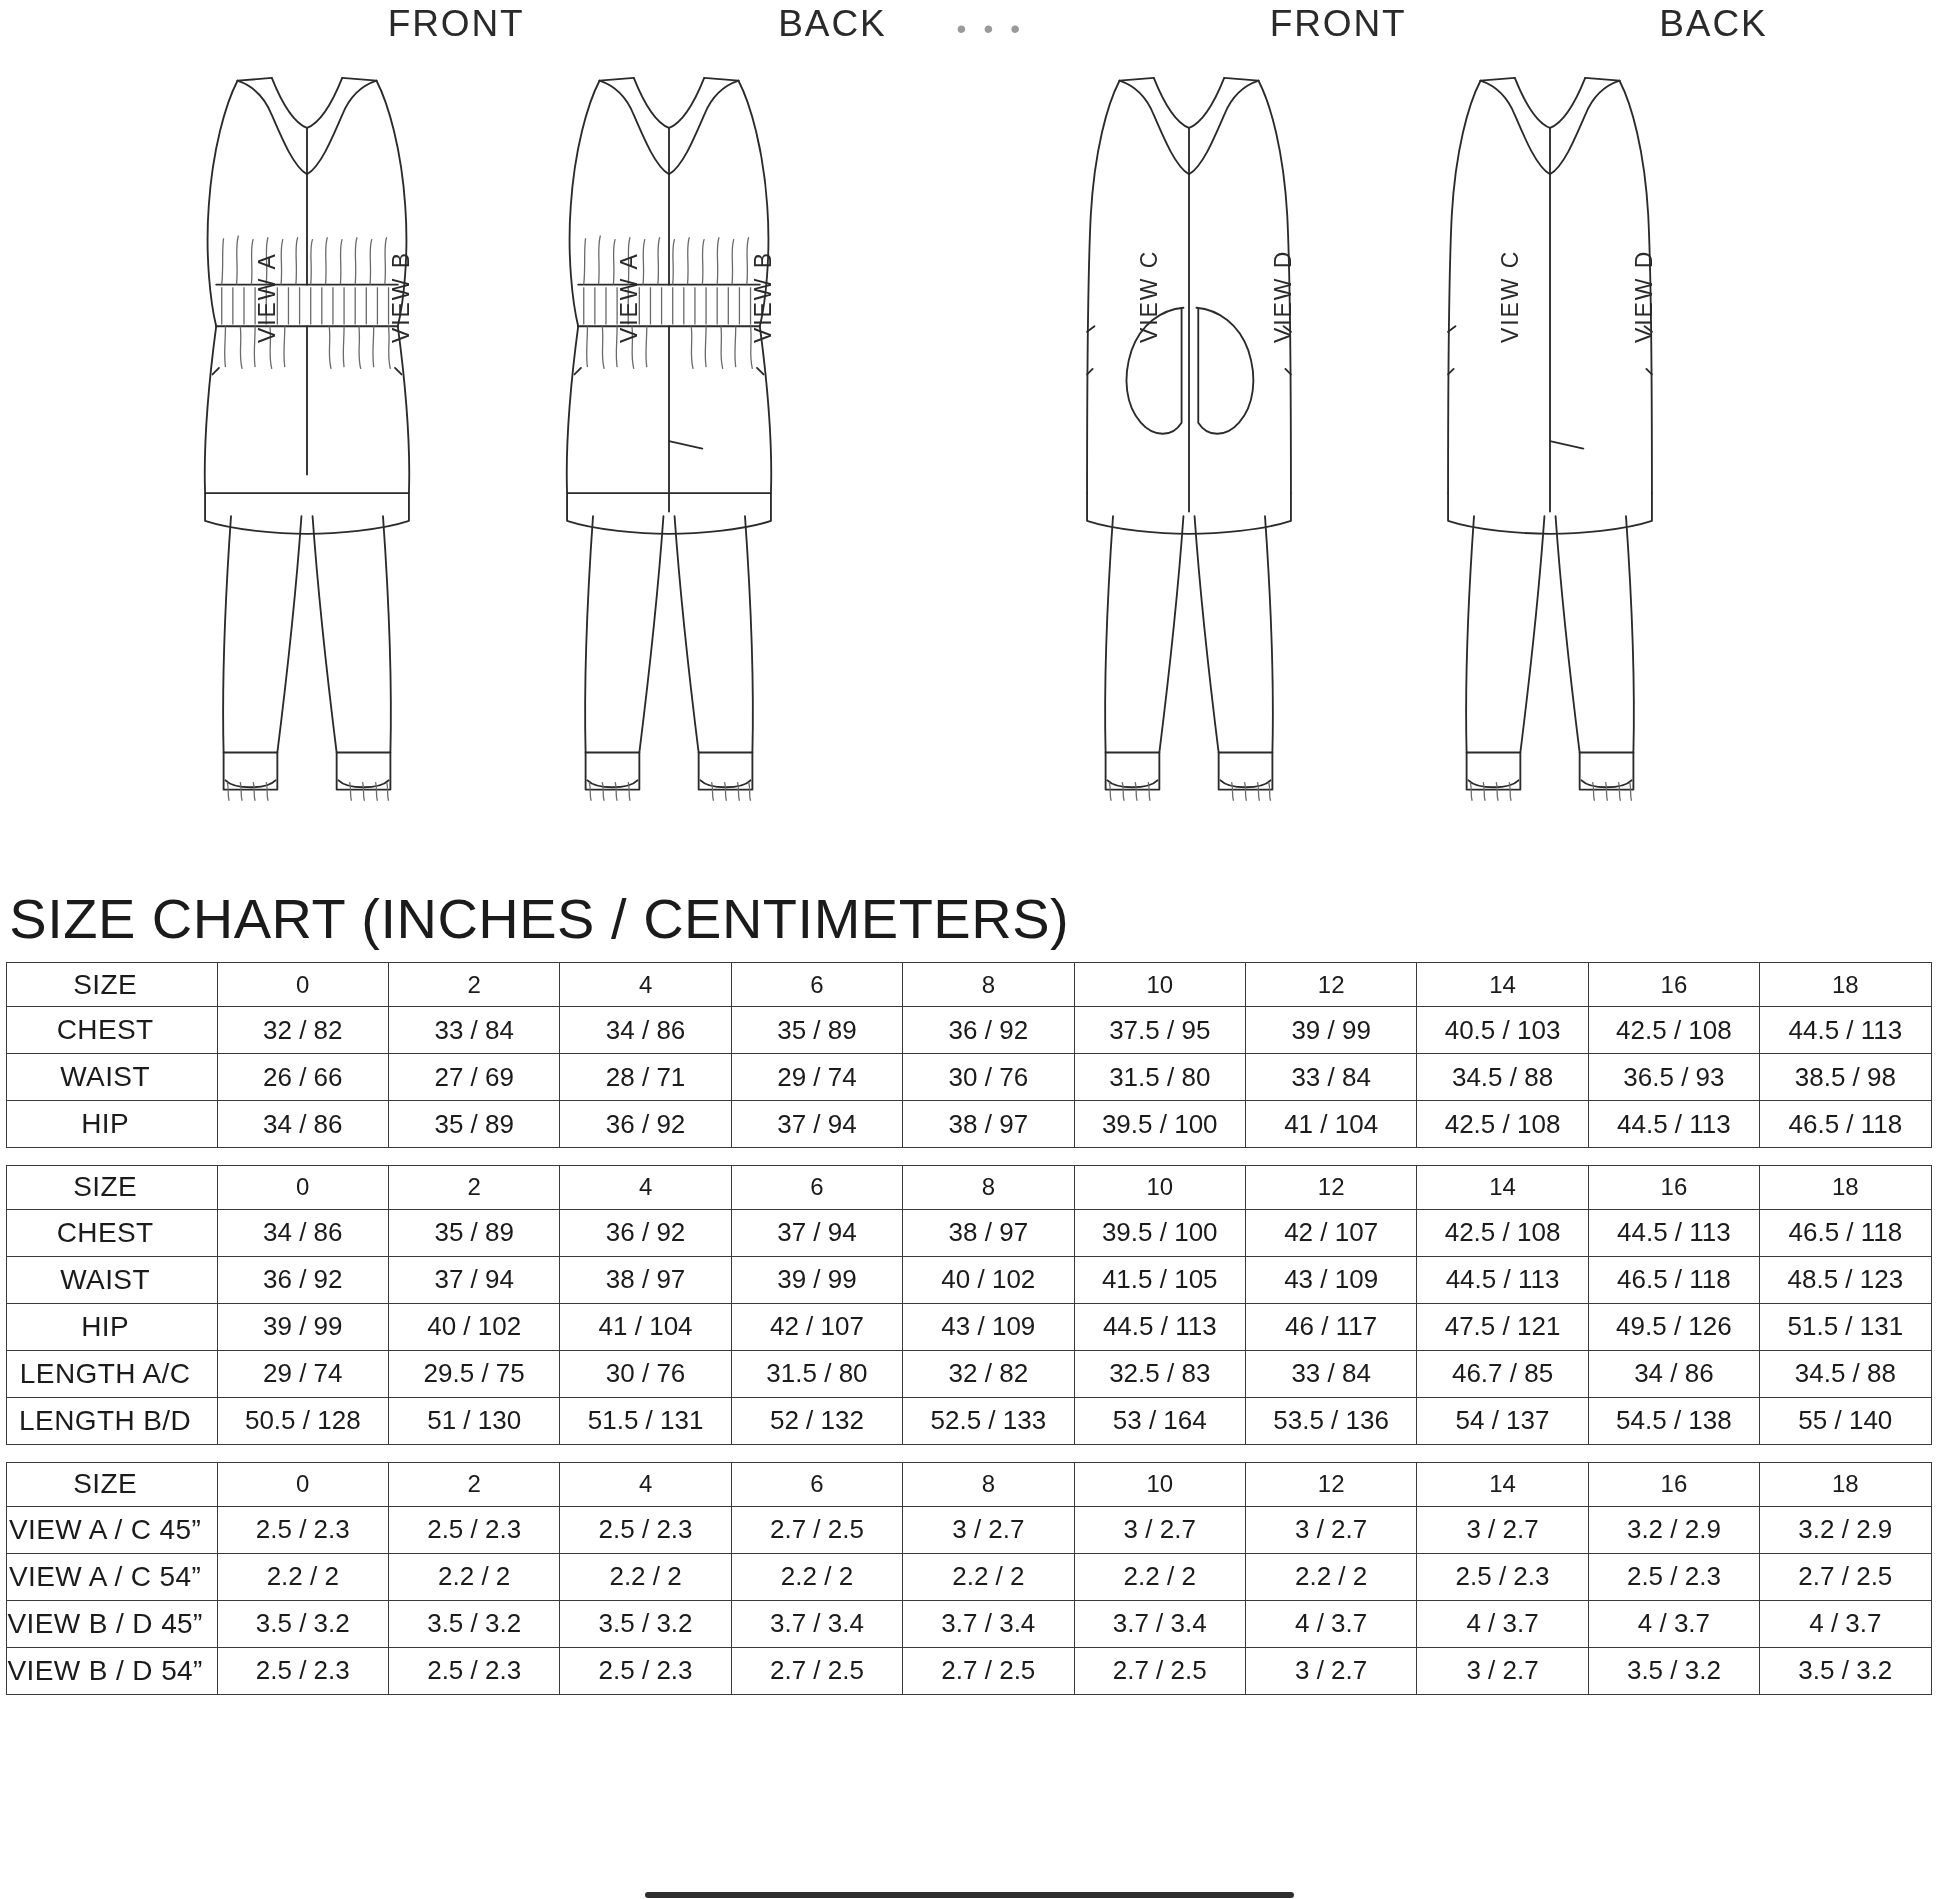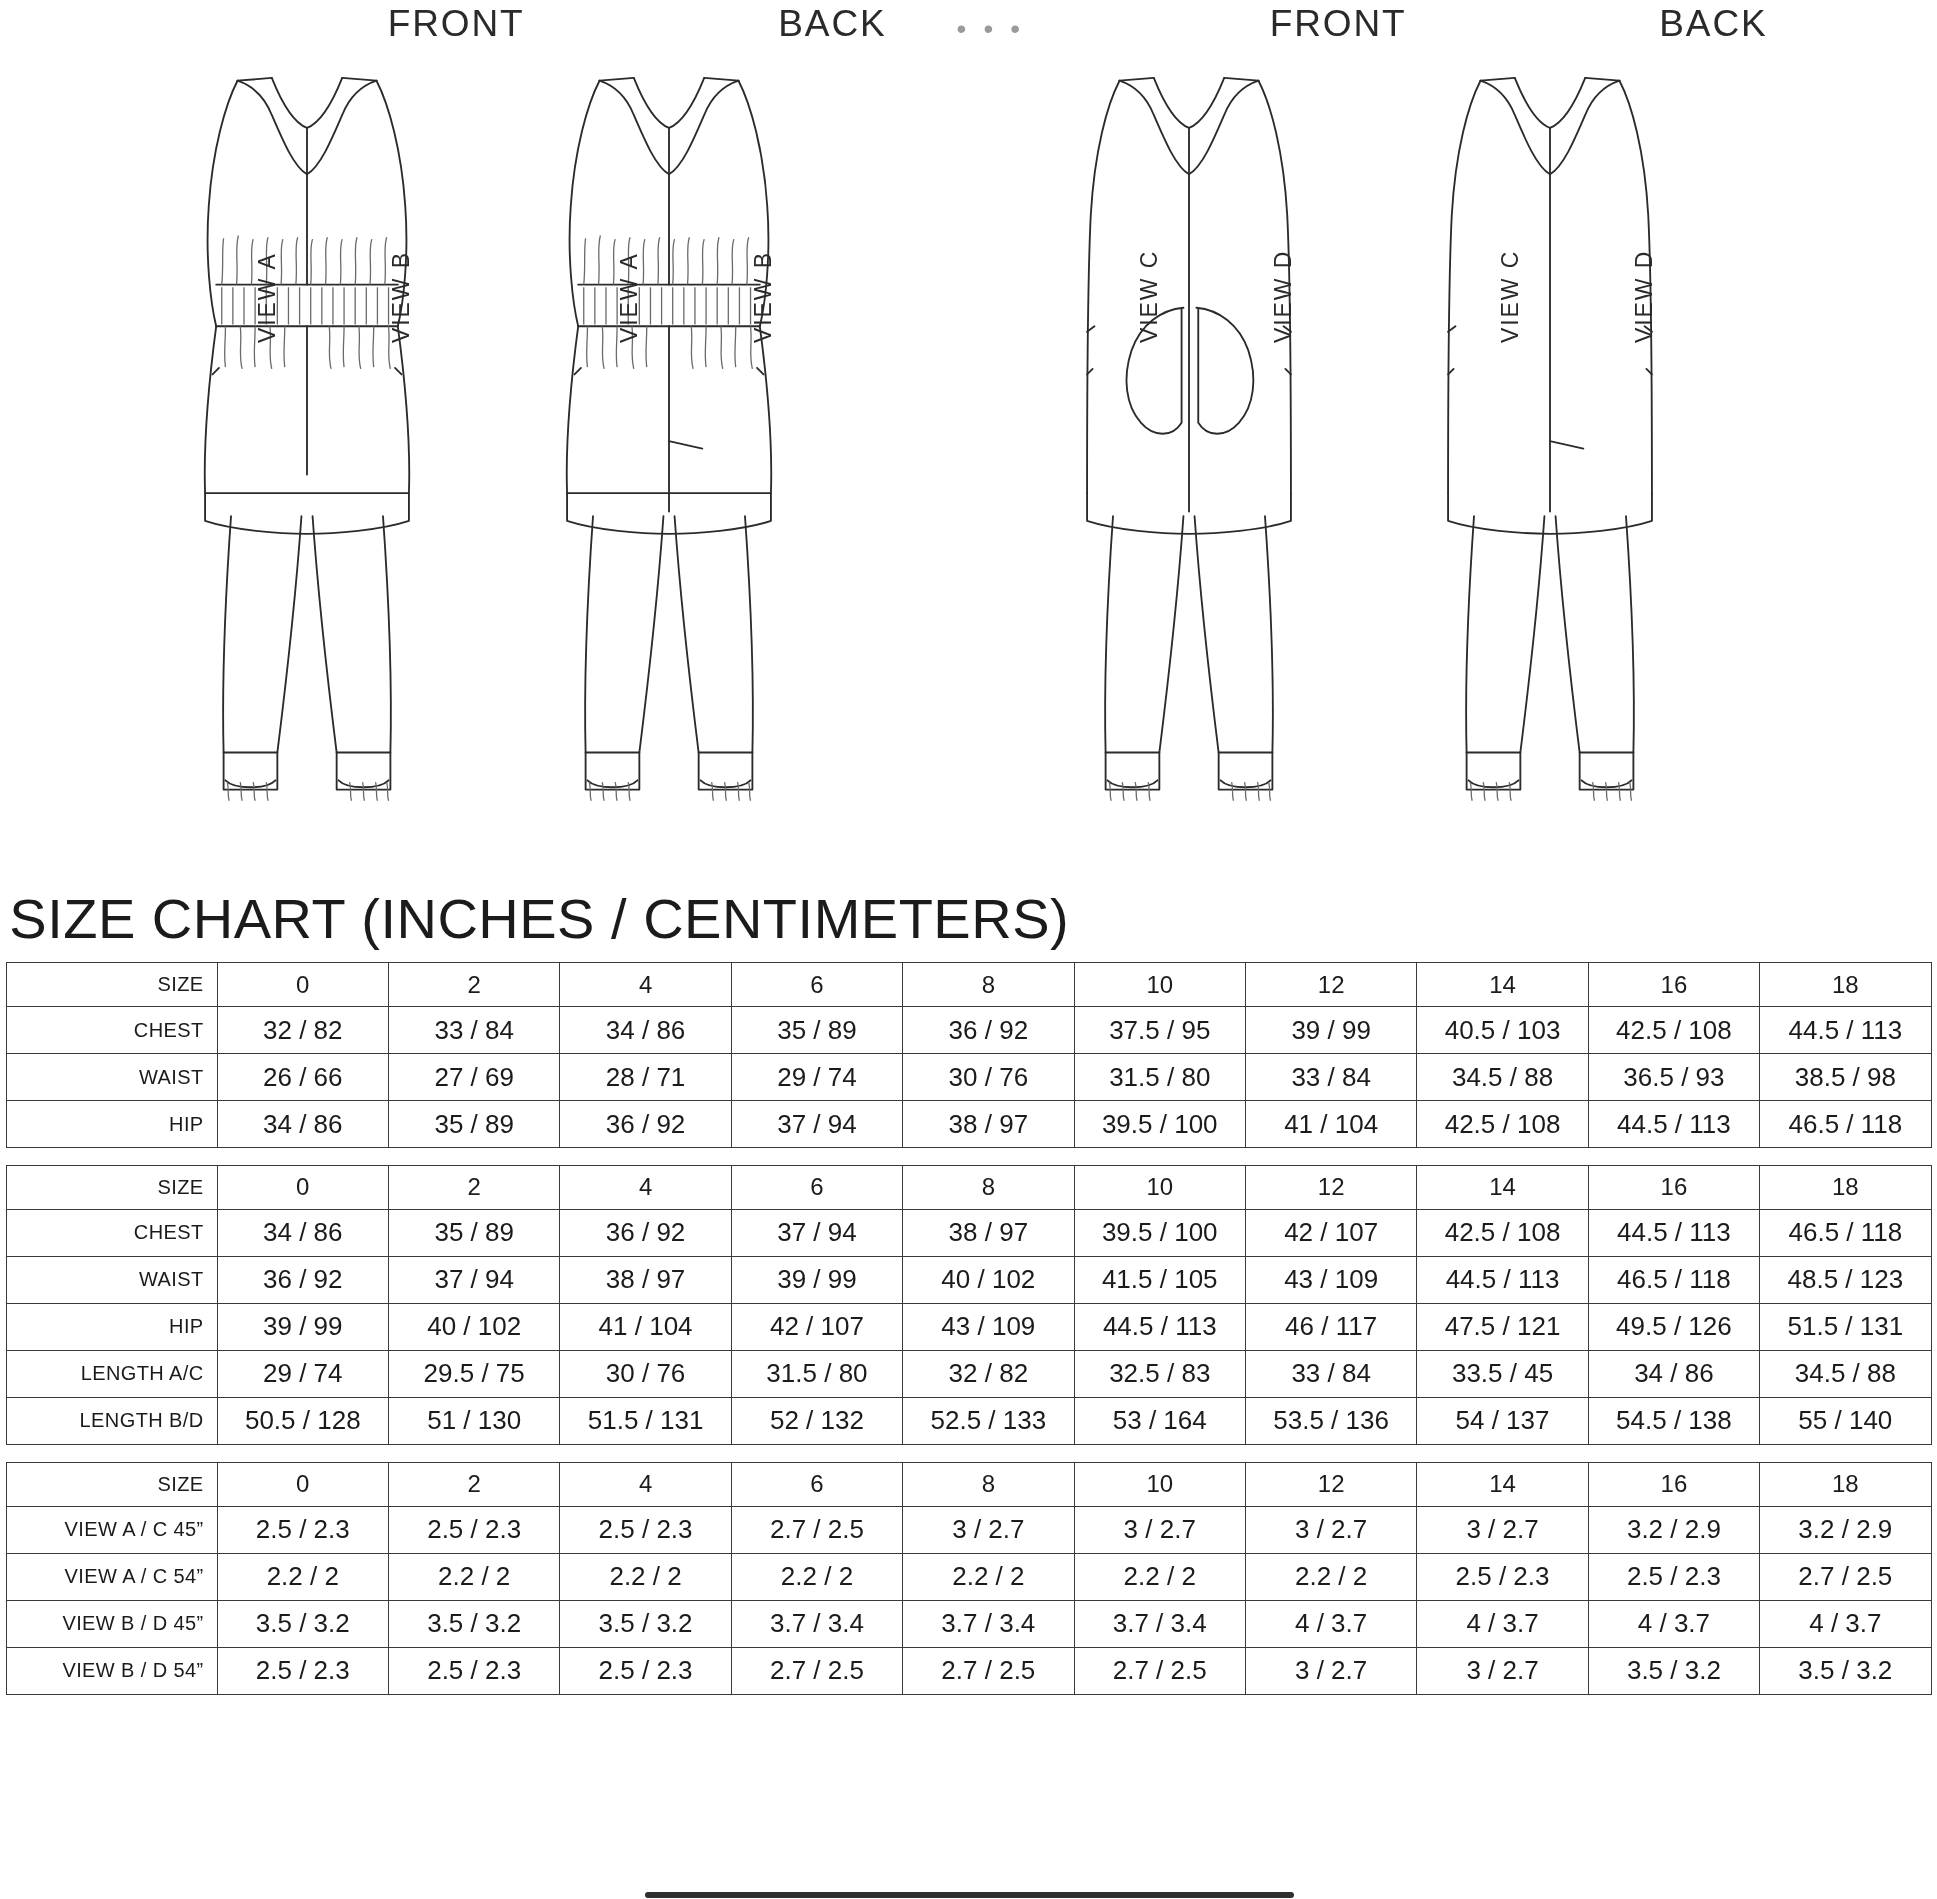--- a/index.html
+++ b/index.html
@@ -91,23 +91,23 @@
     border: 1.9px solid #3a3a3a;
     text-align: center;
     font-weight: 400;
     color: #1b1b1b;
     padding: 0;
     height: 46px;
     font-size: 26px;
   }
   table.data-table th.rowhead,
   table.data-table td.rowhead {
-    text-align: right;
+    text-align: center;
     padding-right: 13px;
-    font-size: 20px;
+    font-size: 28px;
     letter-spacing: 0.4px;
     width: 197px;
   }
   table.data-table thead td,
   table.data-table thead th {
     font-size: 24px;
     height: 43px;
   }
   .t-size-chart td { height: 46px; }
   .t-fabric td.rowhead { font-size: 23px; padding-right: 7.4px; }
@@ -391,21 +391,21 @@
       </tr>
       <tr>
         <td class="rowhead">LENGTH A/C</td>
         <td>29 / 74</td>
         <td>29.5 / 75</td>
         <td>30 / 76</td>
         <td>31.5 / 80</td>
         <td>32 / 82</td>
         <td>32.5 / 83</td>
         <td>33 / 84</td>
-        <td>33.5 / 45</td>
+        <td>46.7 / 85</td>
         <td>34 / 86</td>
         <td>34.5 / 88</td>
       </tr>
       <tr>
         <td class="rowhead">LENGTH B/D</td>
         <td>50.5 / 128</td>
         <td>51 / 130</td>
         <td>51.5 / 131</td>
         <td>52 / 132</td>
         <td>52.5 / 133</td>

